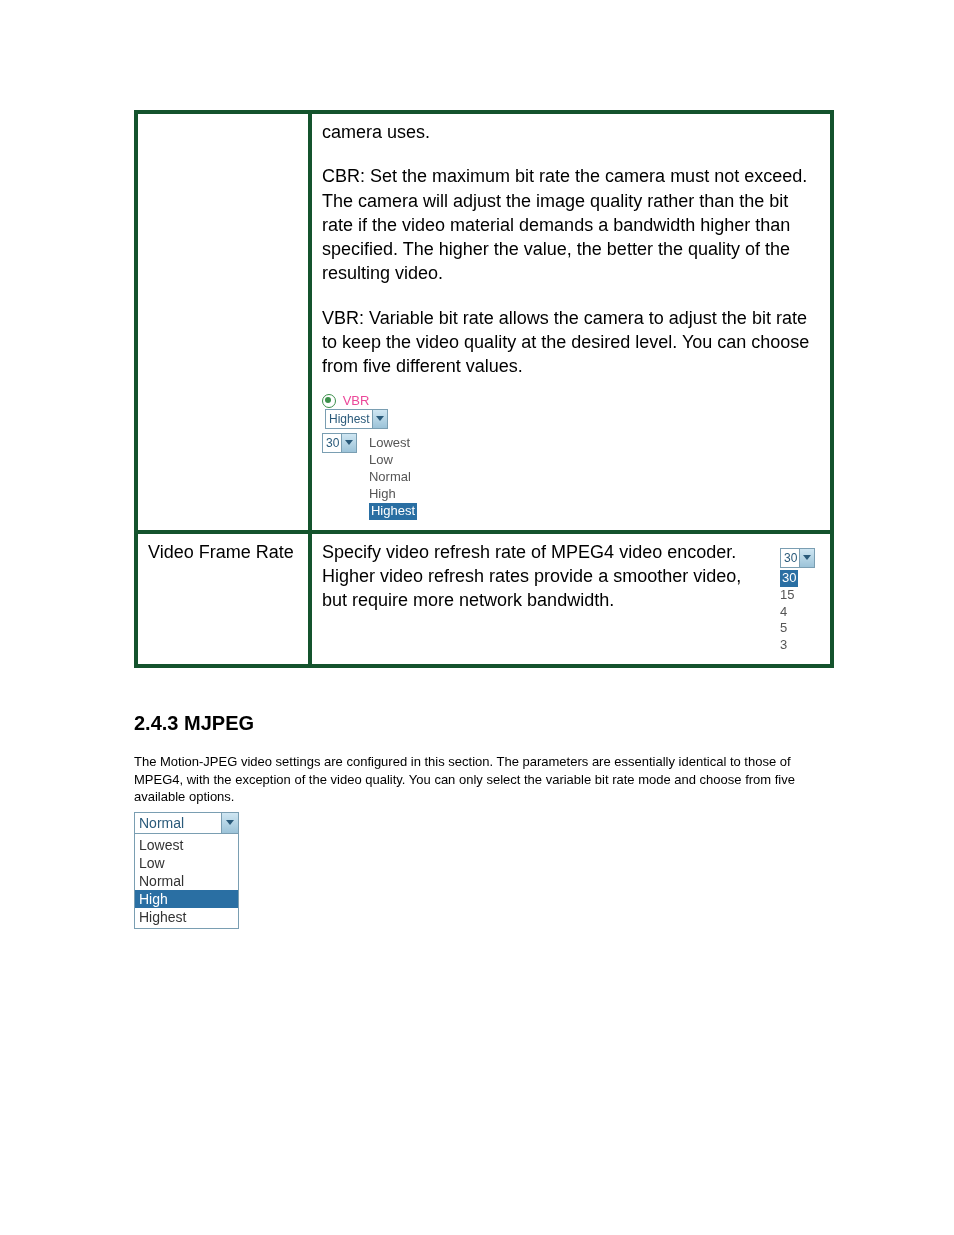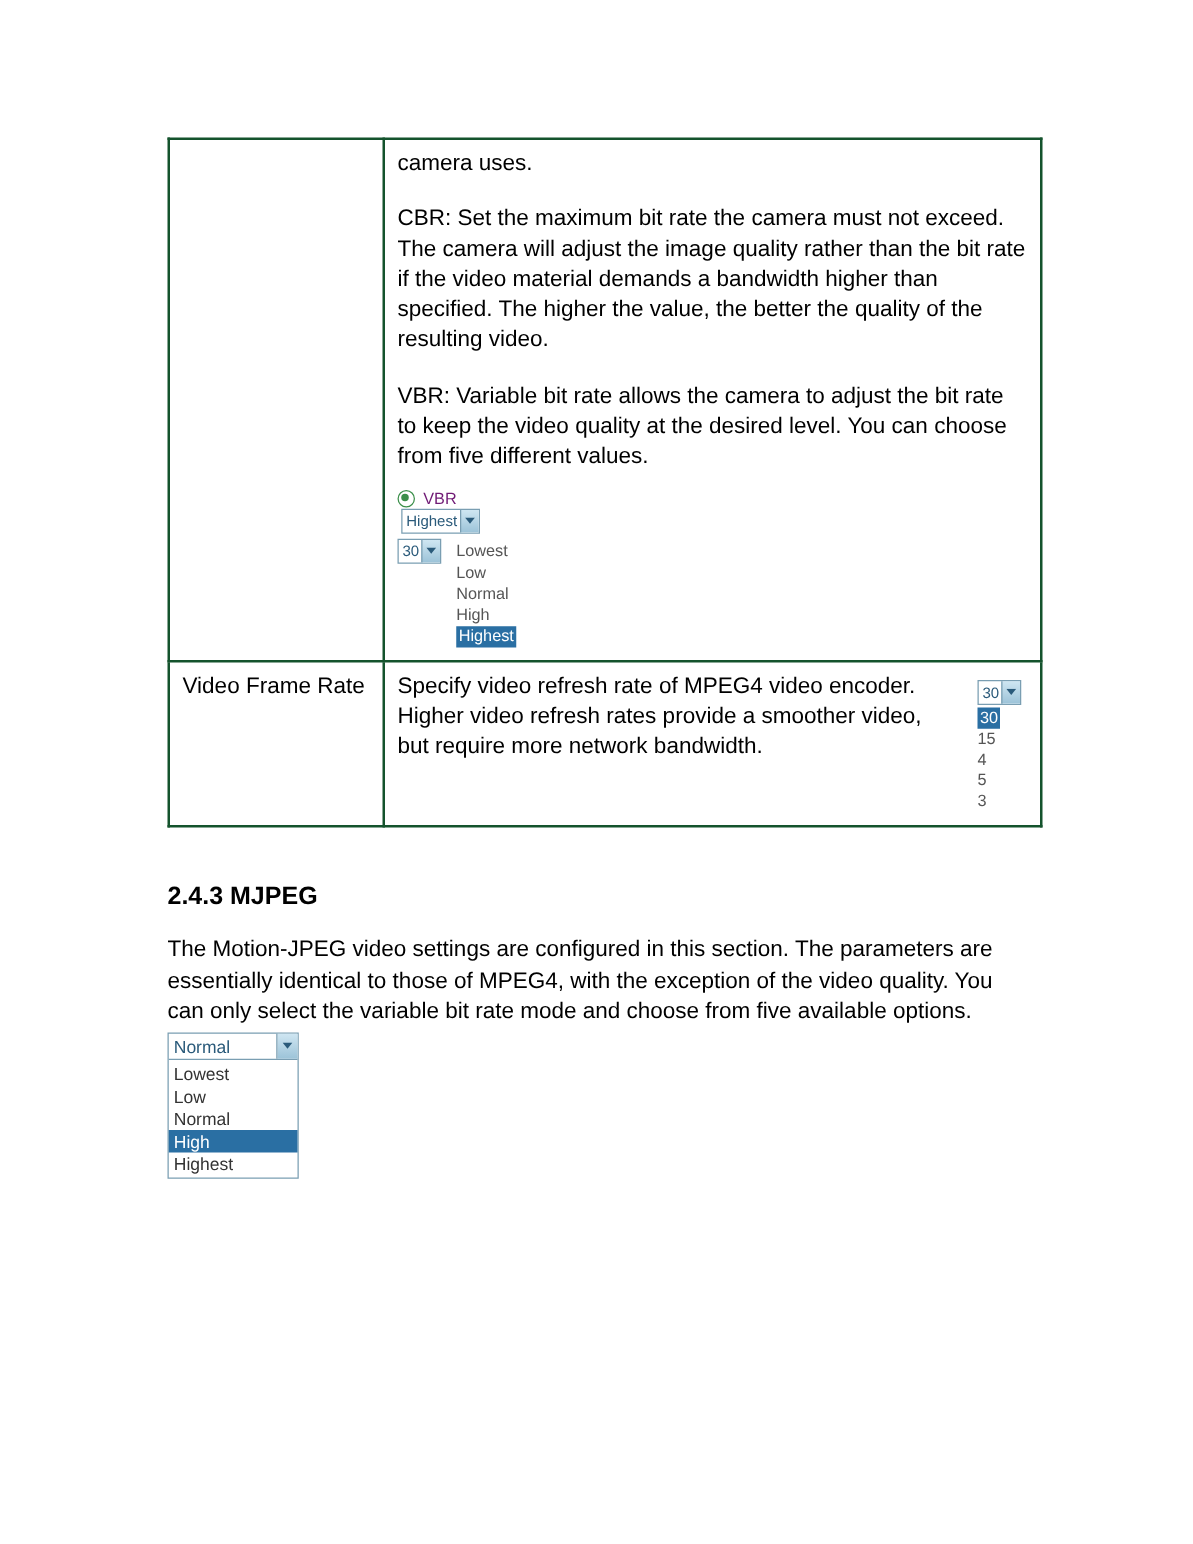--- a/index.html
+++ b/index.html
@@ -13,21 +13,21 @@
   .page{
     padding:110px 120px 0 134px;
     box-sizing:border-box;
   }
   table.main{
     border-collapse:collapse;
     width:100%;
     border:1px solid #000;
   }
   table.main td{
-    border:2px solid #14532d;
+    border:4px solid #14532d;
     vertical-align:top;
     padding:6px 10px 10px 10px;
     font-size:18px;
     line-height:1.35;
   }
   table.main td.left{width:150px;}
   .para{margin-bottom:20px;}
   .para:last-child{margin-bottom:0;}
   .vbr-flex{display:flex;gap:10px;flex-direction:column;}
   .vbr-text{flex:1;}
@@ -37,21 +37,21 @@
     line-height:1.25;
     padding-top:4px;
   }
   .radio{
     display:inline-block;width:12px;height:12px;border:1px solid #3b8f4a;border-radius:50%;
     position:relative;vertical-align:middle;margin-right:3px;
   }
   .radio::after{
     content:"";position:absolute;left:2px;top:2px;width:6px;height:6px;border-radius:50%;background:#3b8f4a;
   }
-  .vbr-label{color:#701a75;vertical-align:middle;}
+  .vbr-label{color:#ec4899;vertical-align:middle;}
   .selbox{
     display:inline-flex;align-items:center;
     border:1px solid #7a9eb2;background:#fff;height:18px;
     font-size:12px;color:#2a5a7a;vertical-align:middle;
   }
   .selbox .sv{padding:0 2px 0 3px;}
   .selbox .arrow{
     width:14px;height:100%;background:linear-gradient(#cfe6f2,#9cc3d8);
     display:flex;align-items:center;justify-content:center;
     border-left:1px solid #7a9eb2;
@@ -61,21 +61,21 @@
     margin-top:2px;font-size:13px;color:#555;line-height:1.3;
   }
   .opt-hi{background:#2a6fa3;color:#fff;padding:0 2px;display:inline-block;}
   .vfr-flex{display:flex;gap:21px;}
   .vfr-widget{width:40px;font-size:13px;padding-top:8px;}
 
   h2.sec{
     font-size:20px;font-weight:bold;margin:44px 0 18px 0;
   }
   p.body{
-    font-size:18px;line-height:1.35;margin:0 17px 6px 0;
+    font-size:13px;line-height:1.35;margin:0 17px 6px 0;
   }
 
   .quality-widget{
     width:103px;
     border:1px solid #7a9eb2;
     font-size:14px;
     background:#fff;
     margin-top:4px;
   }
   .quality-widget .top{

